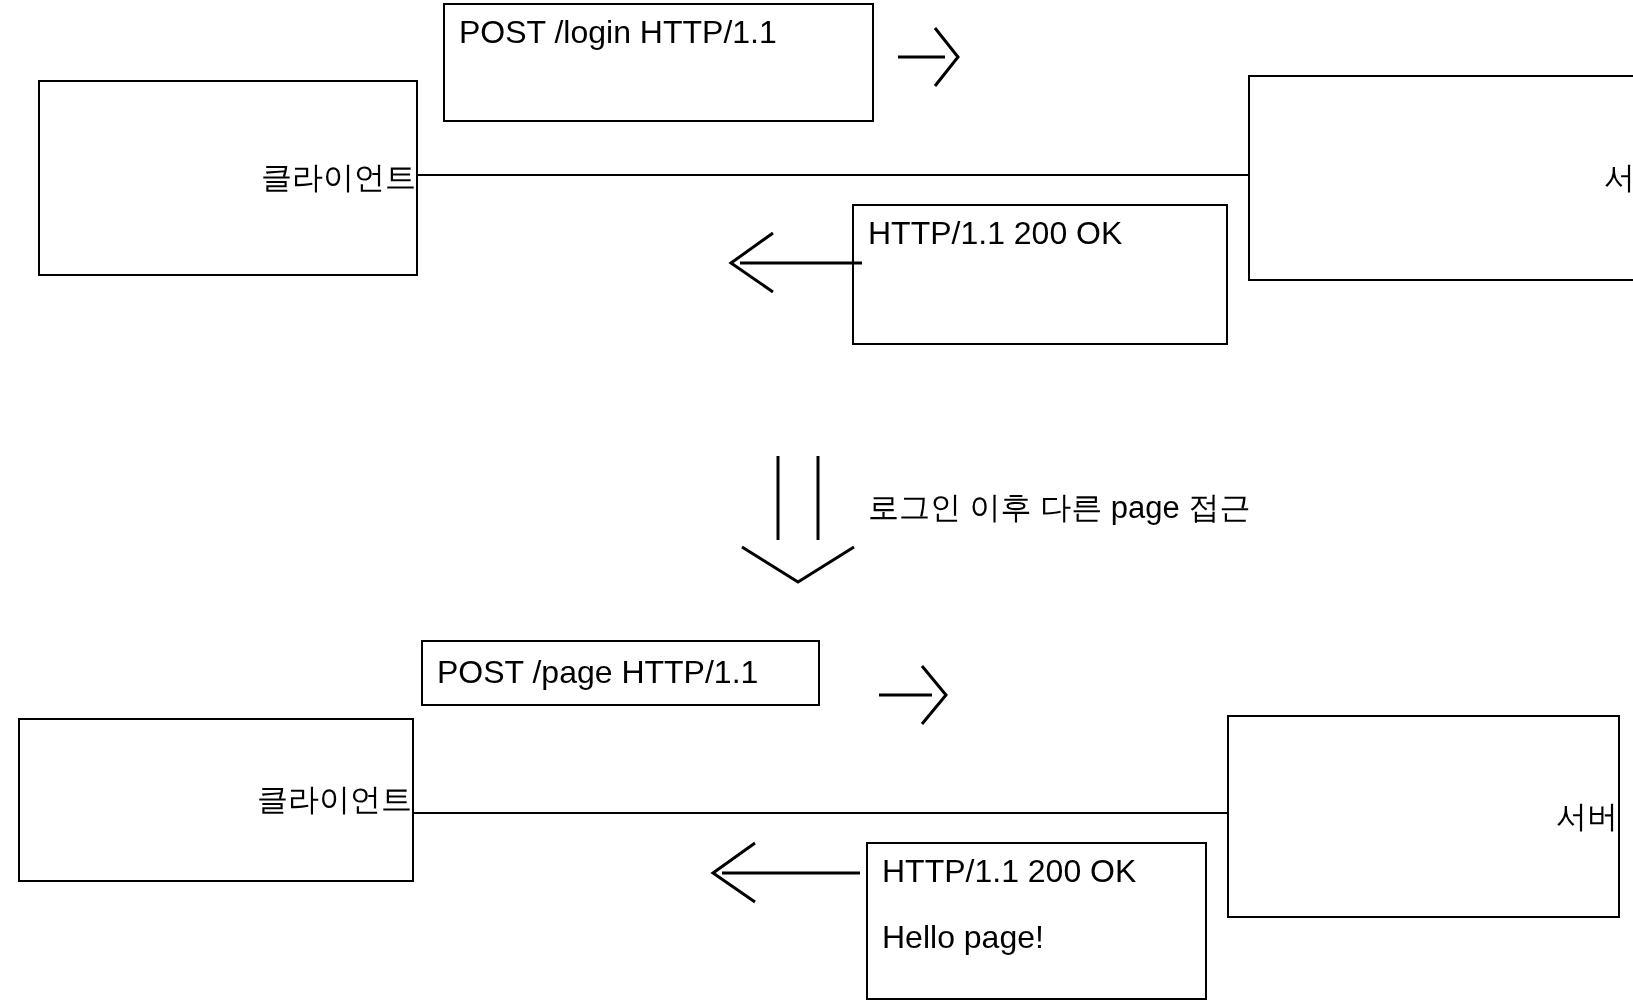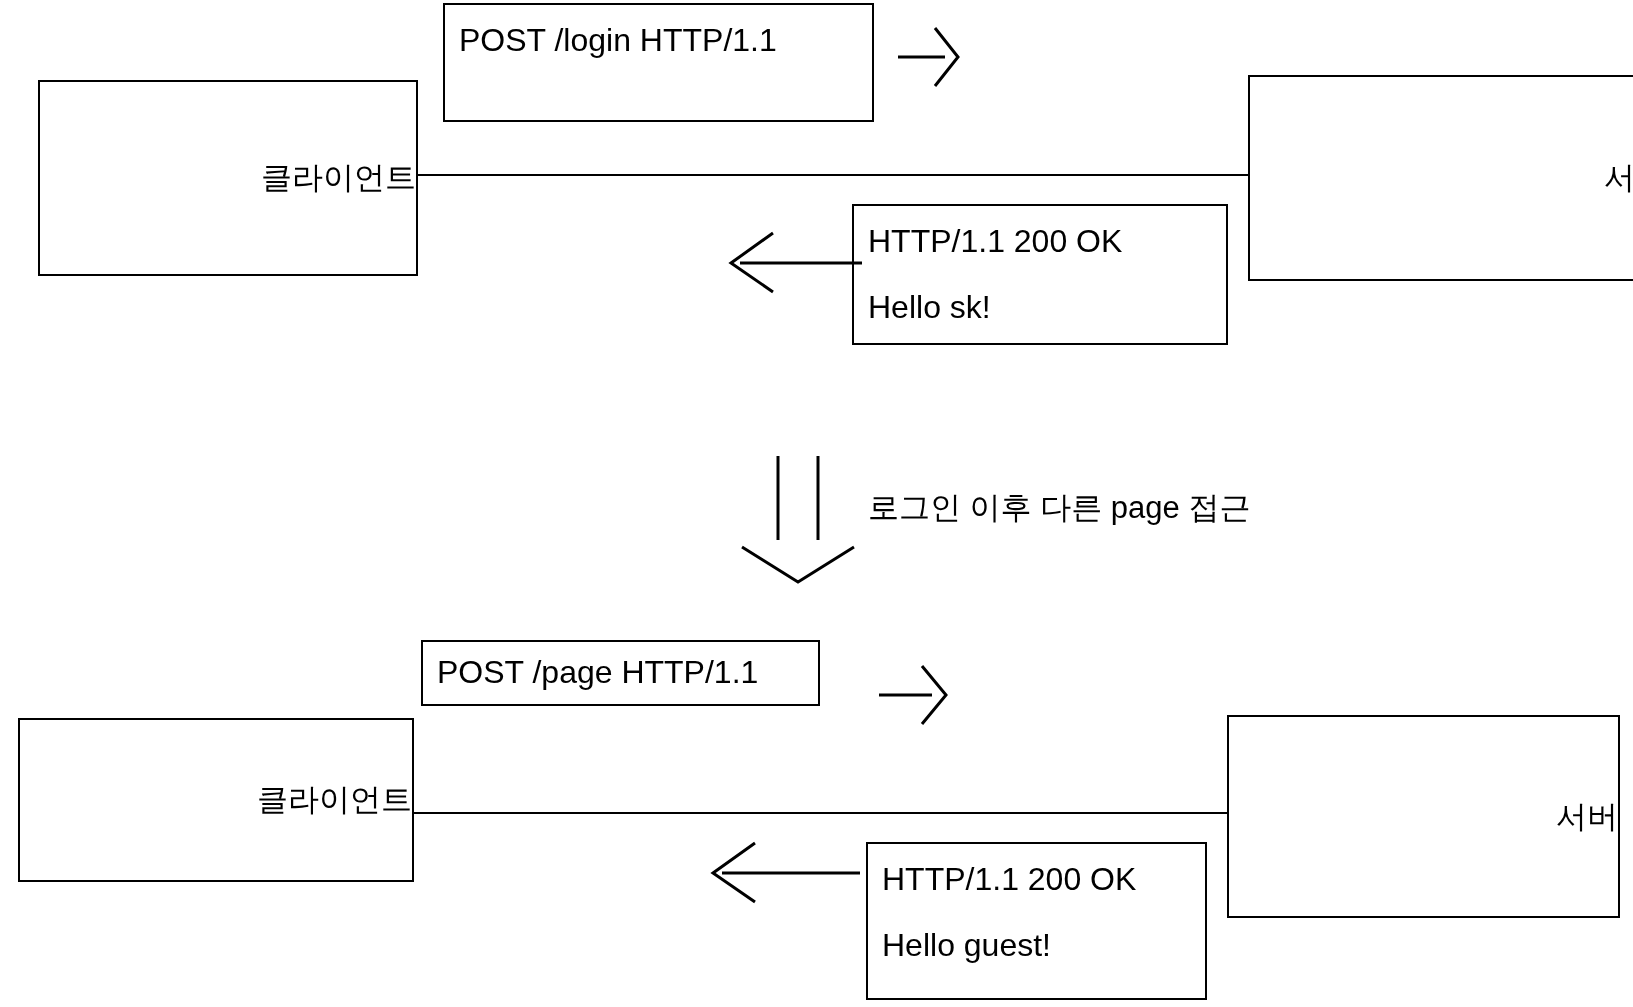--- a/index.html
+++ b/index.html
@@ -34,21 +34,21 @@
     line-height: 1.2;
     letter-spacing: 0px;
     white-space: nowrap;
   }
   .msg-box {
     position: absolute;
     box-sizing: border-box;
     border: 2px solid #000000;
     background: #ffffff;
     z-index: 4;
-    padding: 16px 14px;
+    padding: 8px 14px;
   }
   .msg-line {
     font-size: 32px;
     line-height: 1.24;
     white-space: nowrap;
   }
   .msg-line.gap {
     margin-top: 26px;
   }
   .conn-line {
@@ -99,21 +99,20 @@
     <div class="msg-line">POST /login HTTP/1.1</div>
   </div>
 
   <svg class="arrow-svg" style="left:895px; top:20px;" width="80" height="76">
     <line x1="3" y1="37" x2="50" y2="37"></line>
     <polyline points="40,8 63,37 40,66"></polyline>
   </svg>
 
   <div class="msg-box" style="left:852px; top:204px; width:376px; height:141px;">
     <div class="msg-line">HTTP/1.1 200 OK</div>
-    <div class="msg-line gap">Hello sk!</div>
   </div>
 
   <svg class="arrow-svg" style="left:726px; top:228px;" width="140" height="70">
     <line x1="14" y1="35" x2="136" y2="35"></line>
     <polyline points="47,5 5,35 47,64"></polyline>
   </svg>
 
   <svg class="arrow-svg" style="left:770px; top:452px;" width="110" height="136">
     <line x1="8" y1="4" x2="8" y2="88"></line>
     <line x1="48" y1="4" x2="48" y2="88"></line>
@@ -136,21 +135,21 @@
     <div class="msg-line">POST /page HTTP/1.1</div>
   </div>
 
   <svg class="arrow-svg" style="left:876px; top:658px;" width="110" height="76">
     <line x1="3" y1="37" x2="56" y2="37"></line>
     <polyline points="46,8 70,37 46,66"></polyline>
   </svg>
 
   <div class="msg-box" style="left:866px; top:842px; width:341px; height:158px;">
     <div class="msg-line">HTTP/1.1 200 OK</div>
-    <div class="msg-line gap">Hello guest!</div>
+    <div class="msg-line gap">Hello page!</div>
   </div>
 
   <svg class="arrow-svg" style="left:708px; top:838px;" width="156" height="70">
     <line x1="14" y1="35" x2="152" y2="35"></line>
     <polyline points="47,5 5,35 47,64"></polyline>
   </svg>
 
 </div>
 
 </body></html>

